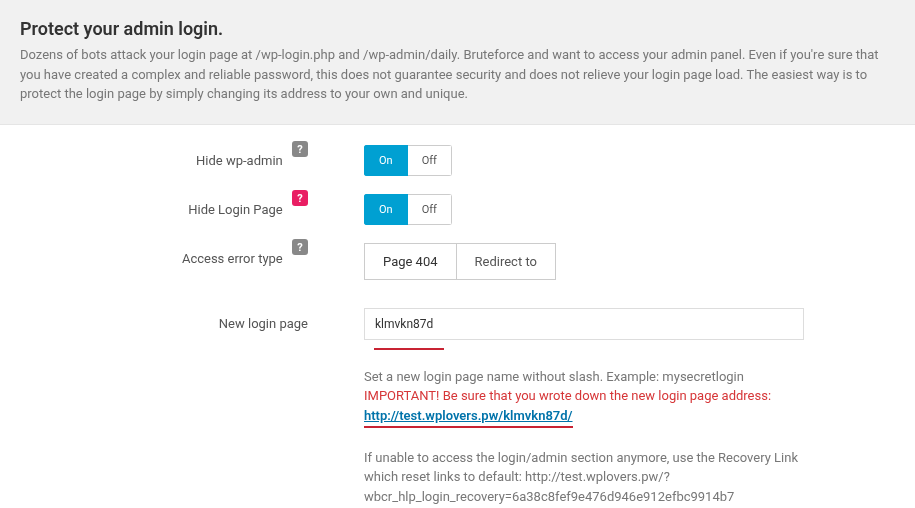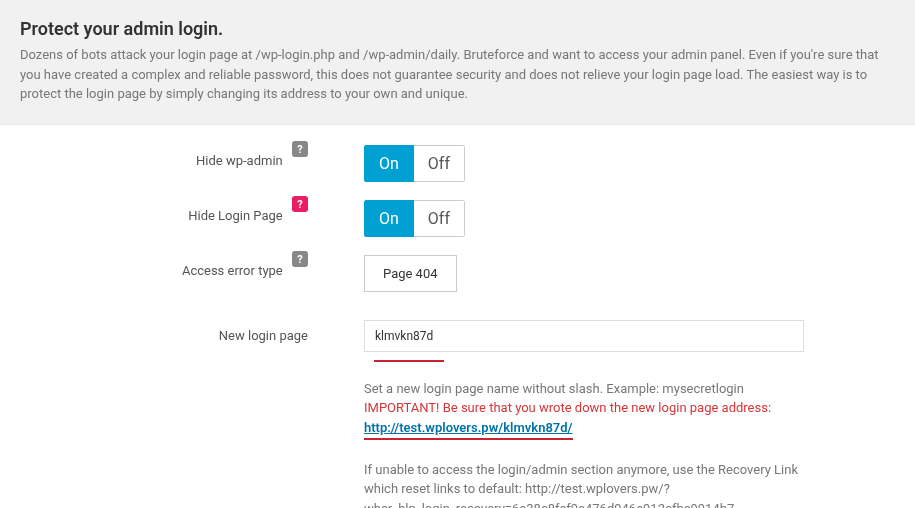--- a/index.html
+++ b/index.html
@@ -7,21 +7,21 @@
   .header { background: #f1f1f1; padding: 18px 20px 20px 20px; border-bottom: 1px solid #e5e5e5; }
   .header h2 { font-size: 18px; font-weight: 600; color: #333; margin-bottom: 6px; }
   .header p { font-size: 13px; color: #777; line-height: 1.5; }
   .form-area { background: #fff; padding: 20px 0 40px 0; }
   .row { display: flex; align-items: flex-start; margin-bottom: 18px; gap: 32px; }
   .label-col { width: 318px; text-align: right; padding-right: 10px; padding-top: 8px; color: #555; font-size: 13px; position: relative; }
   .help-badge { display: inline-flex; align-items: center; justify-content: center; width: 16px; height: 16px; border-radius: 3px; margin-left: 6px; font-size: 11px; font-weight: bold; color: #fff; position: relative; top: -12px; cursor: pointer; }
   .help-gray { background: #888; }
   .help-red { background: #e91e63; }
   .ctrl-col { flex: 1; padding-left: 14px; padding-right: 40px; }
-  .toggle-group { display: inline-flex; border-radius: 3px; overflow: hidden; font-size: 16px; align-items: center; }
+  .toggle-group { display: inline-flex; border-radius: 3px; overflow: hidden; font-size: 11px; align-items: center; }
   .toggle-group .opt { padding: 8px 14px; border: 1px solid #ccc; background: #fff; color: #555; cursor: pointer; }
   .toggle-group .opt + .opt { border-left: none; }
   .toggle-group .opt.active-on { background: #00a0d2; border-color: #00a0d2; color: #fff; }
   .tab-group { display: inline-flex; font-size: 13px; }
   .tab-group .tab { padding: 10px 18px; border: 1px solid #ccc; background: #fff; color: #555; cursor: pointer; }
   .tab-group .tab + .tab { border-left: none; }
   .tab-group .tab.active { background: #fff; color: #333; }
   .text-input { width: 440px; padding: 8px 10px; border: 1px solid #ddd; font-size: 12px; color: #333; font-family: inherit; }
   .hint { margin-top: 12px; color: #777; font-size: 13px; line-height: 1.5; max-width: 460px; }
   .hint .important { color: #d63638; }
@@ -66,20 +66,21 @@
   </div>
 
   <div class="row">
     <div class="label-col">
       <span>Access error type</span>
       <span class="help-badge help-gray">?</span>
     </div>
     <div class="ctrl-col">
       <div class="tab-group">
         <div class="tab active">Page 404</div>
+        <div class="tab">Redirect to</div>
       </div>
     </div>
   </div>
 
   <div class="spacer"></div>
 
   <div class="row">
     <div class="label-col">
       <span>New login page</span>
     </div>

